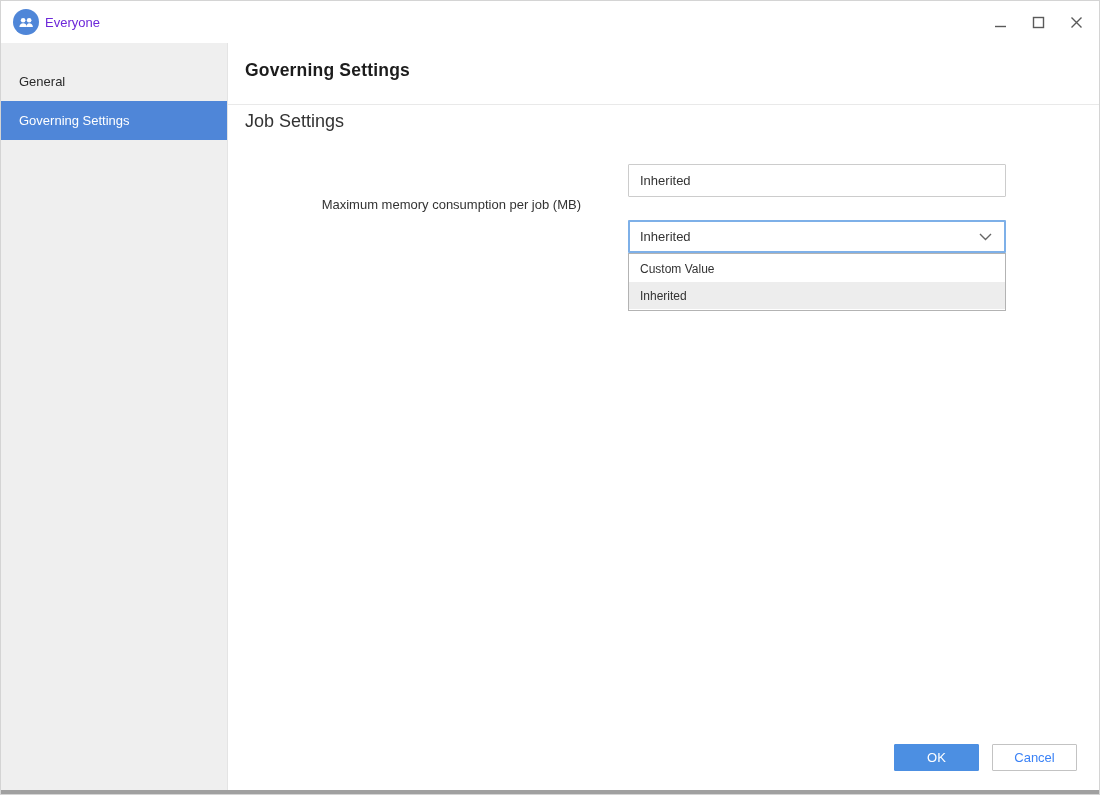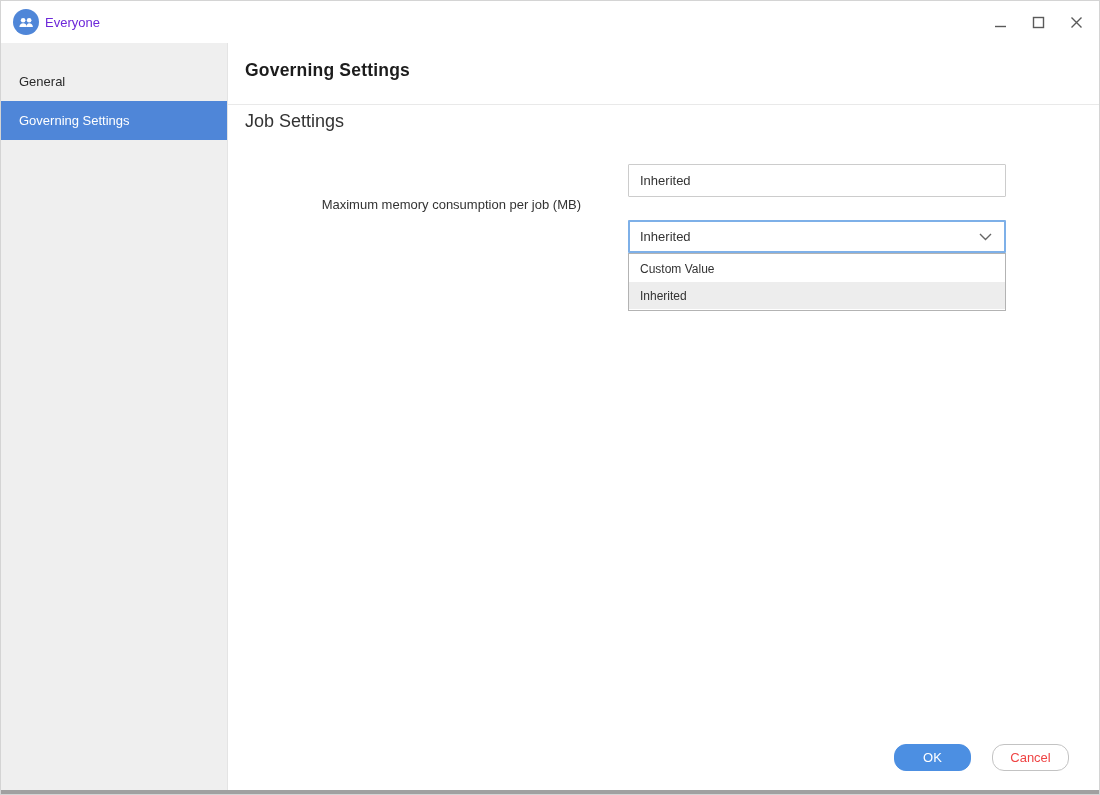--- a/index.html
+++ b/index.html
@@ -104,30 +104,30 @@
     padding: 1px 0; z-index: 5;
   }
   .dropdown-option {
     height: 27px; display: flex; align-items: center;
     padding-left: 11px; font-size: 12px; color: #333333; cursor: default;
   }
   .dropdown-option.highlighted { background: #ededed; }
 
   
   .btn {
-    position: absolute; top: 701px; height: 27px; width: 77px;
+    position: absolute; top: 701px; height: 27px; width: 85px;
     font-family: "Liberation Sans", sans-serif;
     font-size: 13px; display: flex; align-items: center; justify-content: center;
-    border-radius: 12px; cursor: default;
+    border-radius: 1px; cursor: default;
   }
   .btn-ok {
     left: 666px; background: #4c8fe2; color: #ffffff; border: 1px solid #4c8fe2;
   }
   .btn-cancel {
-    left: 764px; background: #ffffff; color: #ef4444; border: 1px solid #c3c3c3;
+    left: 764px; background: #ffffff; color: #3b82f6; border: 1px solid #c3c3c3;
   }
 </style>
 </head>
 <body>
 
 <div class="window">
 
   <div class="titlebar">
     <div class="app-icon">
       <svg width="18" height="18" viewBox="0 0 24 24">

